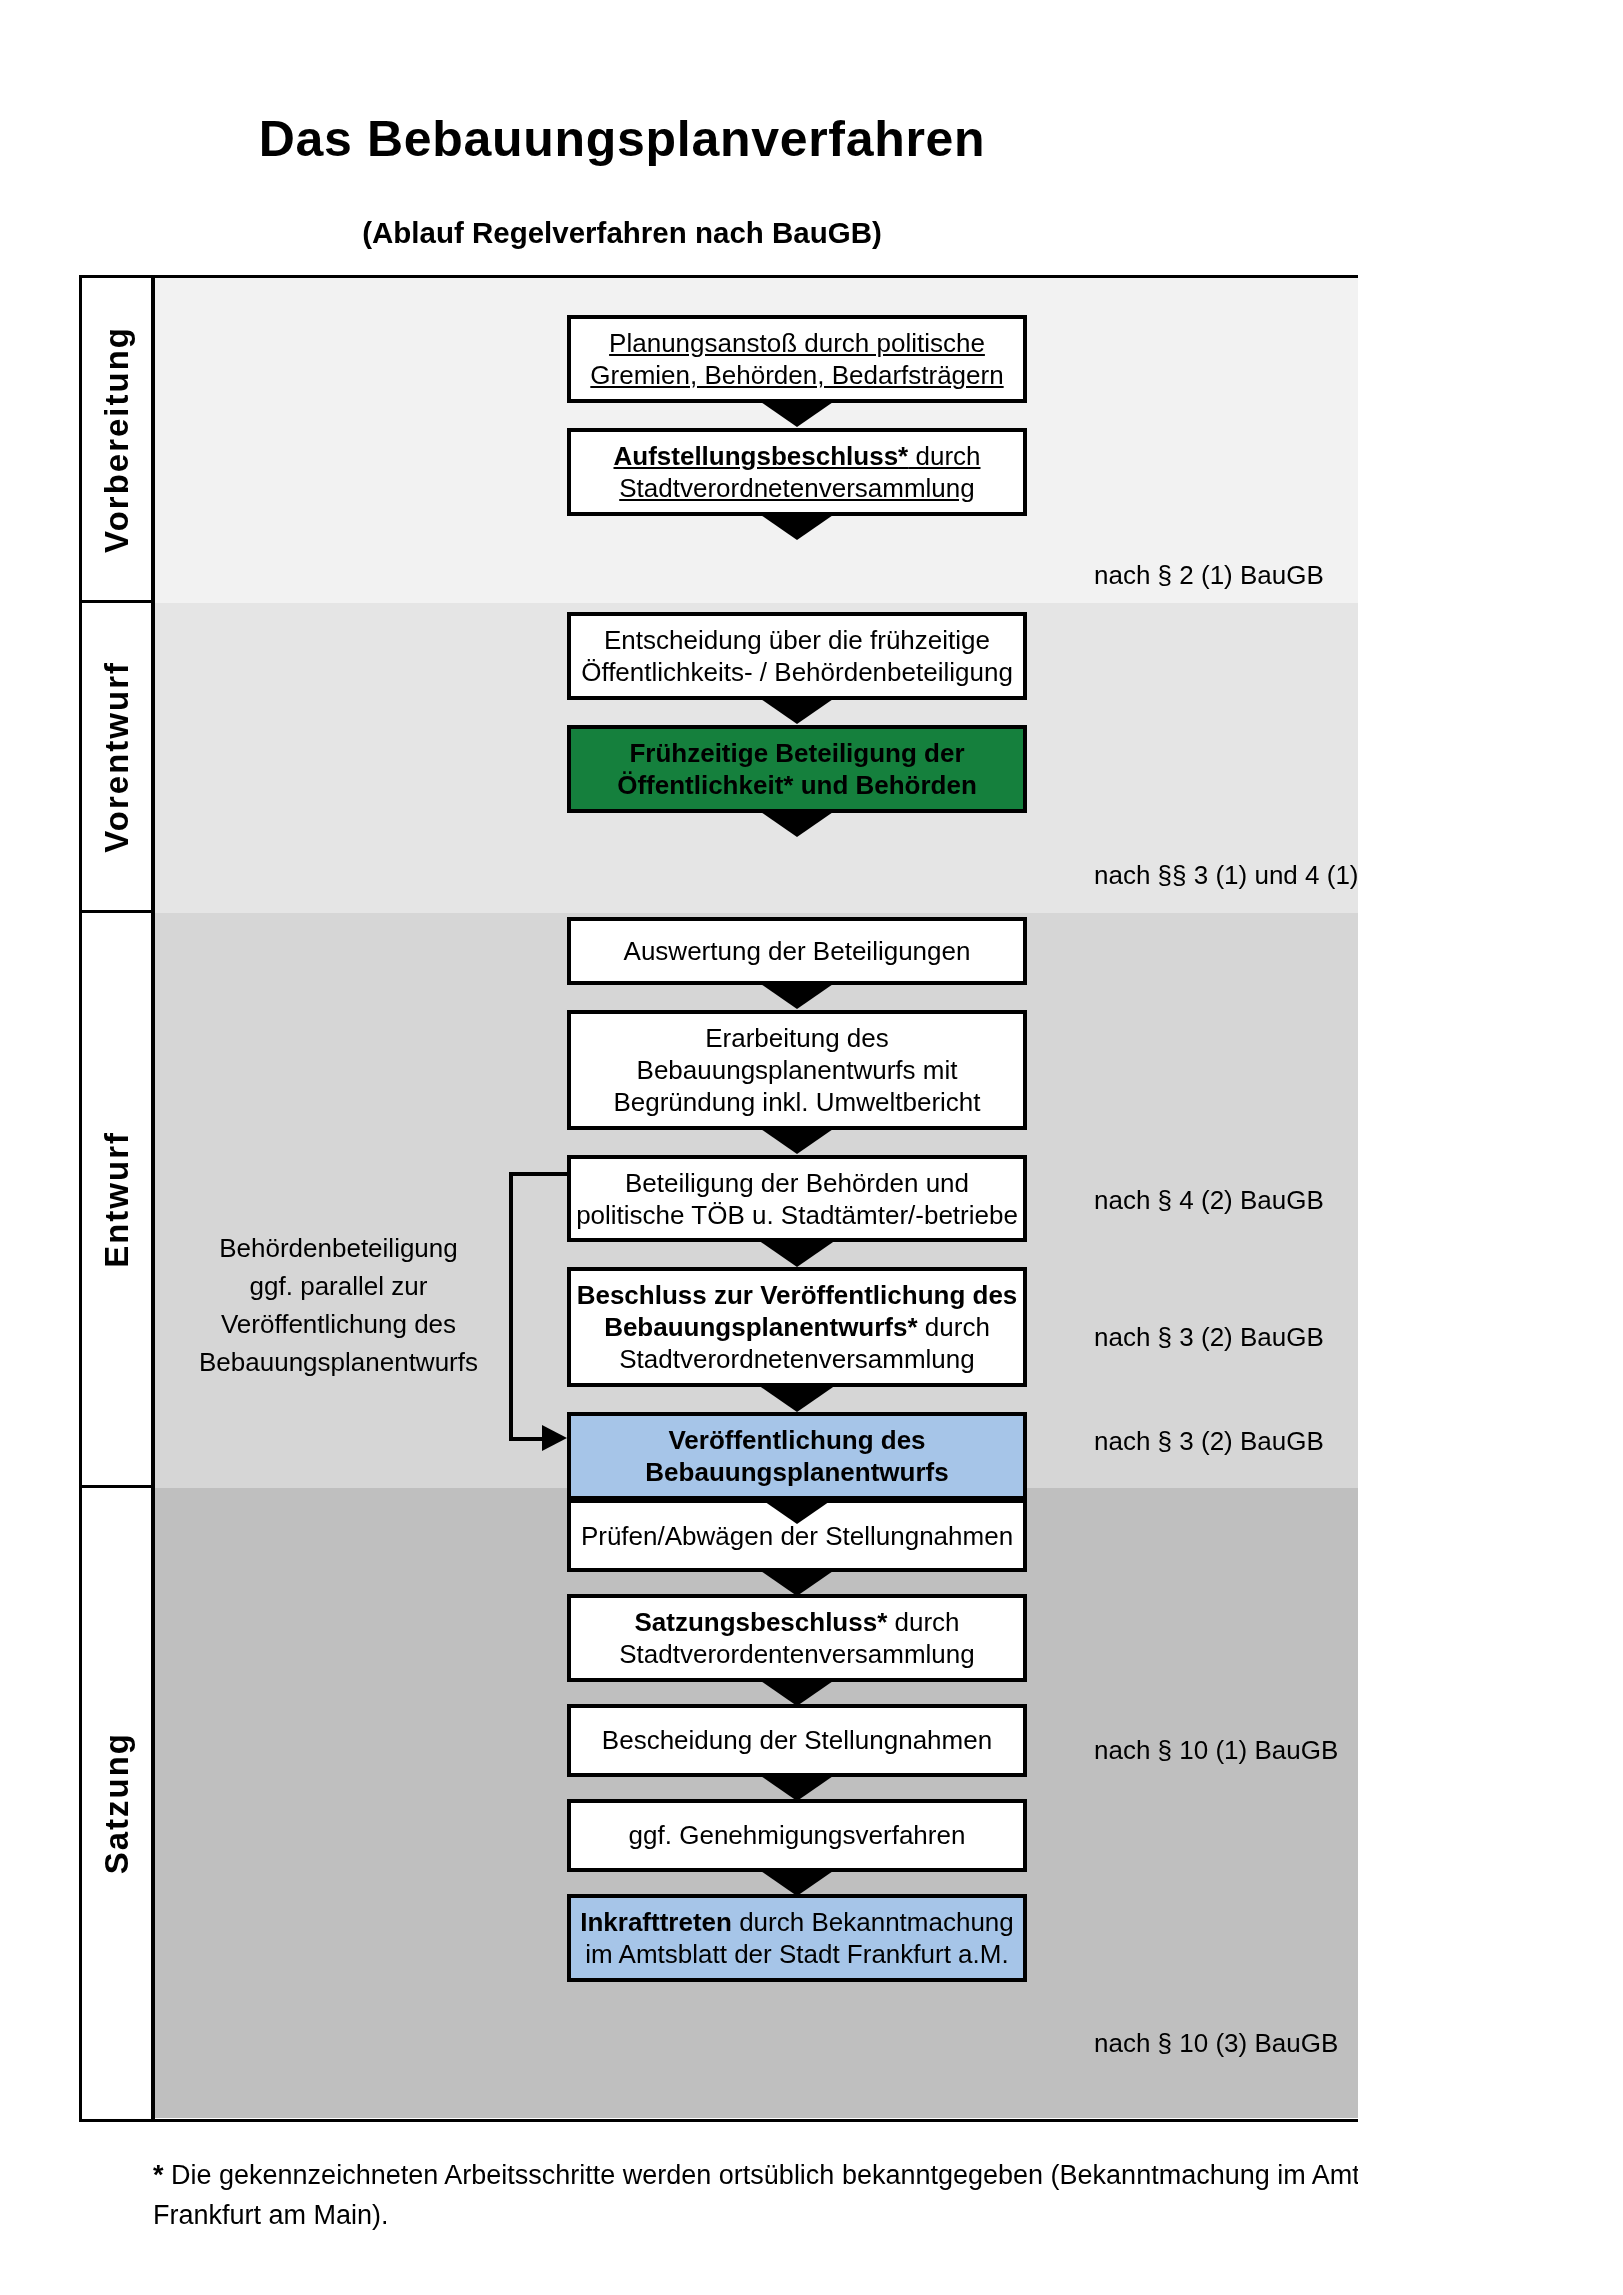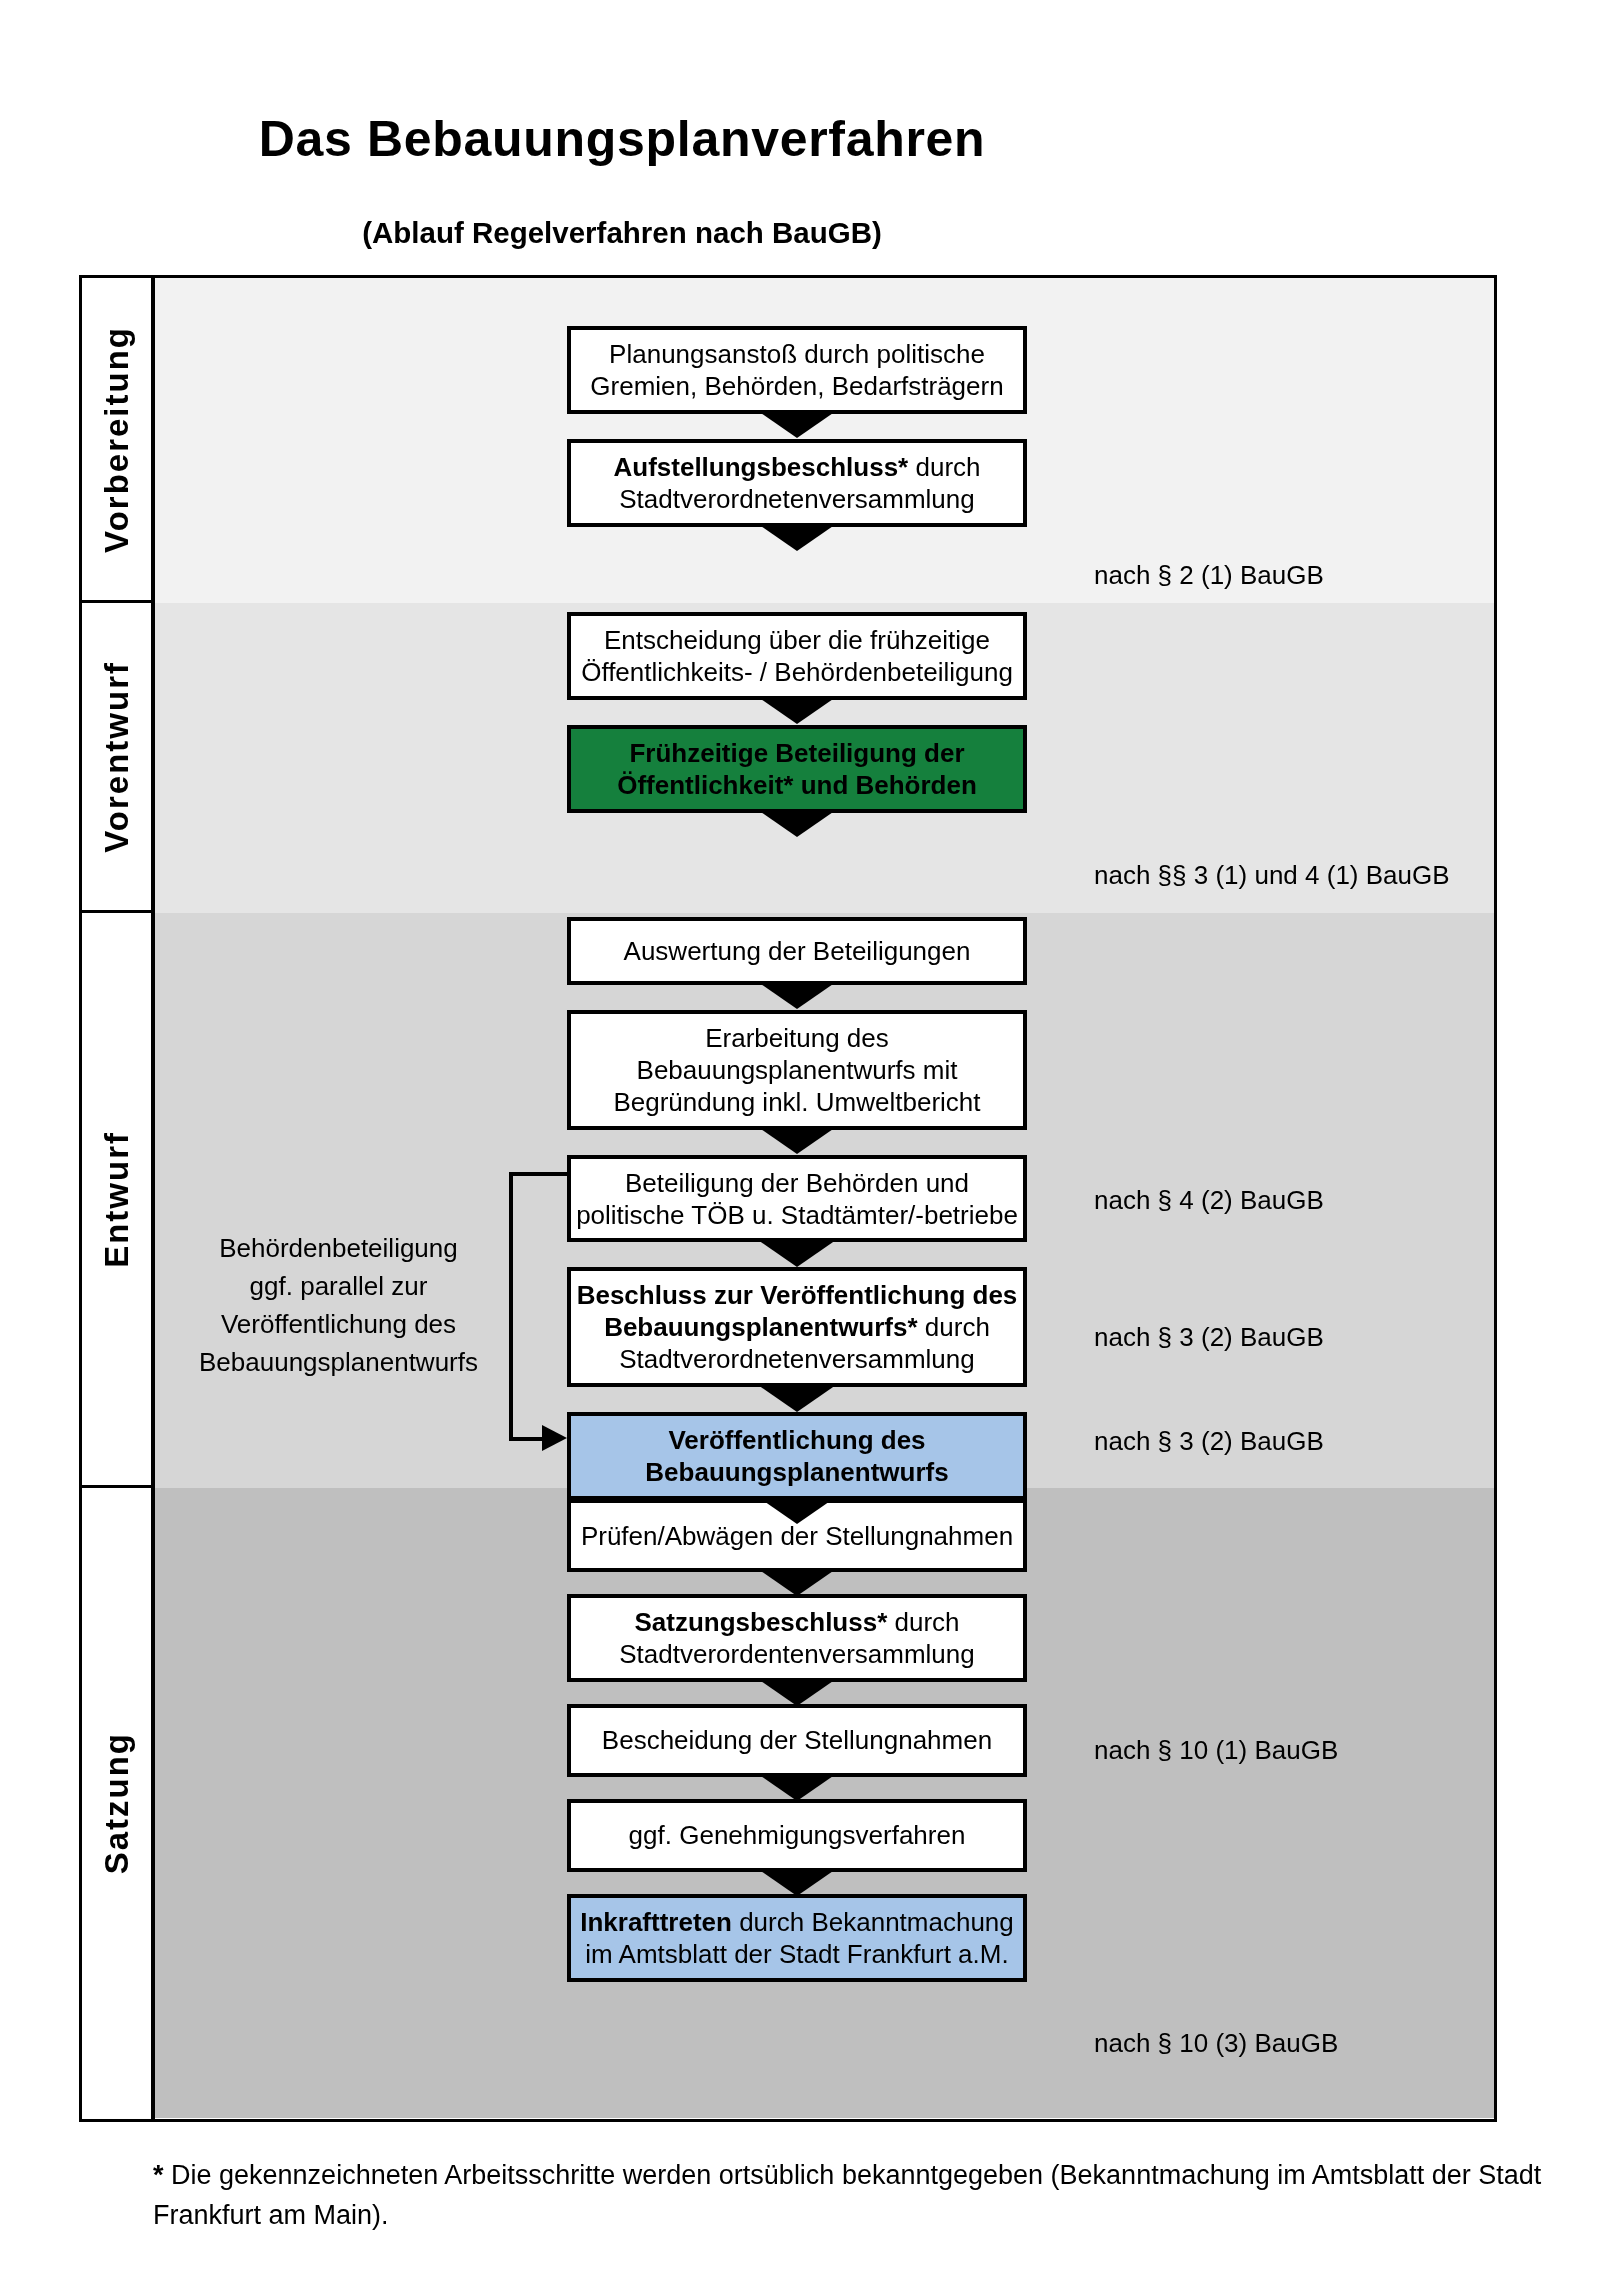--- a/index.html
+++ b/index.html
@@ -1,36 +1,36 @@
 <!DOCTYPE html>
 <html style="font-size:10.5px"><head>
 <meta charset="utf-8">
 <style>
   html,body{margin:0;padding:0;background:#fff;}
-  #page{position:relative;width:1623px;height:2295px;background:#ffffff;overflow:hidden;
+  #page{position:relative;width:1358px;height:2295px;background:#ffffff;overflow:hidden;
         font-family:"Liberation Sans",sans-serif;color:#000;}
 
   
   .title{position:absolute;top:110px;left:0;width:1244px;text-align:center;
          font-size:50px;font-weight:bold;letter-spacing:0.7px;}
   .subtitle{position:absolute;top:216px;left:0;width:1244px;text-align:center;
             font-size:29.5px;font-weight:bold;}
 
   
   .frame{position:absolute;left:79px;top:275px;width:1418px;height:1847px;
          border:3.9px solid #000;box-sizing:border-box;display:flex;flex-direction:row;}
   .labels-col{width:69px;flex:0 0 69px;border-right:4.6px solid #000;display:flex;flex-direction:column;background:#fff;}
   .label-cell{display:flex;align-items:center;justify-content:center;background:#fff;box-sizing:border-box;}
   .label-cell:not(:last-child){border-bottom:3.9px solid #000;}
   .vtext{writing-mode:vertical-rl;transform:rotate(180deg);font-weight:bold;
          font-size:33px;letter-spacing:2px;white-space:nowrap;}
 
   .flow-col{flex:1 1 auto;display:flex;flex-direction:column;}
   .band{box-sizing:border-box;}
-  .sec0{height:325px;padding-top:48px;}
+  .sec0{height:325px;padding-top:37px;text-decoration:underline;}
   .sec1{height:310px;padding-top:9.2px;}
   .sec2{height:575px;padding-top:3.9px;}
   .sec3{height:630px;padding-top:11px;}
 
   
   .boxwrap{position:relative;width:460px;margin-left:412px;margin-bottom:25px;}
   .sec3 .boxwrap{margin-bottom:22px;}
   .box{box-sizing:border-box;width:460px;min-height:68px;background:#fff;border:4.6px solid #000;
        display:flex;flex-direction:column;justify-content:center;align-items:center;
        padding:7.9px 9.2px;text-align:center;}

